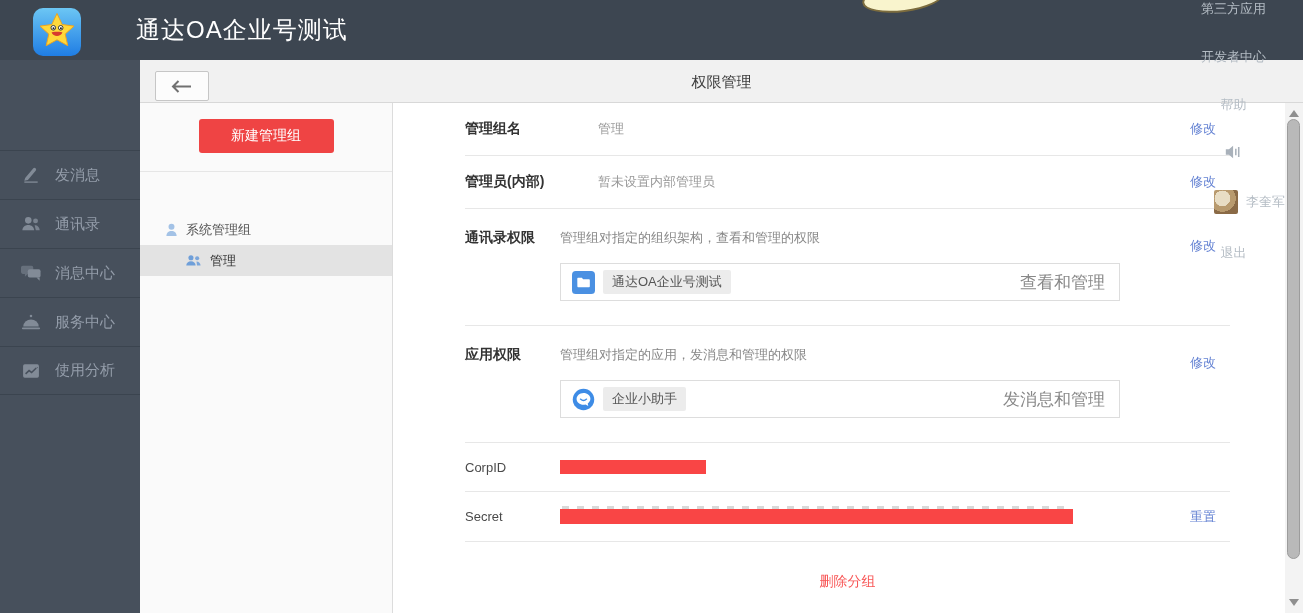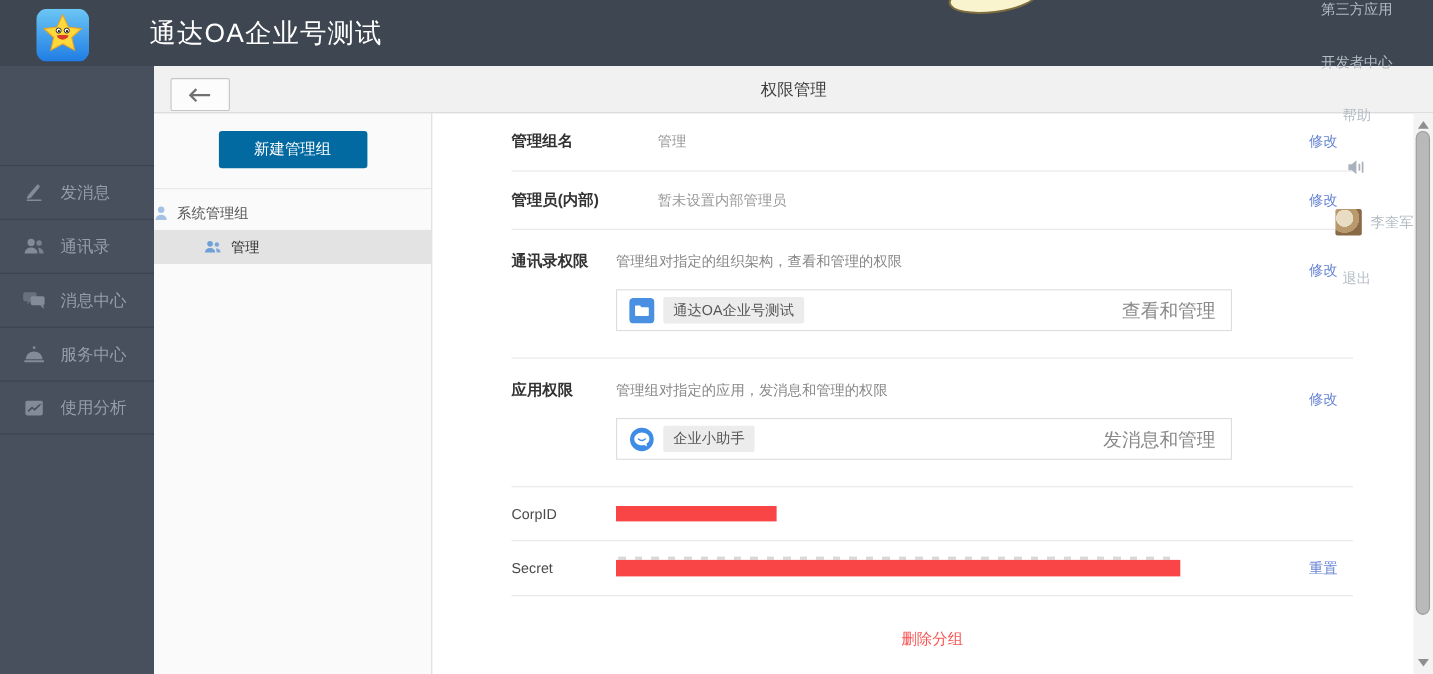--- a/index.html
+++ b/index.html
@@ -36,25 +36,25 @@
     background:#f1f1f1; border-bottom:1px solid #d8d8d8; z-index:3; }
   .back-btn { position:absolute; left:15px; top:11px; width:54px; height:30px; background:#fcfcfc;
     border:1px solid #c6c6c6; border-radius:2px; display:flex; align-items:center; justify-content:center; cursor:pointer; }
   .ch-title { position:absolute; left:0; right:0; top:0; height:43px; line-height:43px;
     text-align:center; font-size:15px; color:#3c3c3c; }
 
   
   .group-panel { position:absolute; left:140px; top:103px; width:253px; height:510px;
     background:#fafafa; border-right:1px solid #dcdcdc; z-index:2; }
   .new-group-wrap { height:69px; border-bottom:1px solid #e6e6e6; display:flex; justify-content:center; }
-  .new-group-btn { margin-top:16px; width:135px; height:34px; background:#0369a1; color:#fff;
+  .new-group-btn { margin-top:16px; width:135px; height:34px; background:#ef4444; color:#fff;
     border:none; border-radius:3px; font-size:14px; cursor:pointer; font-family:inherit; }
   .tree { padding-top:6px; }
   .tree-row { height:31px; display:flex; align-items:center; cursor:pointer; }
-  .tree-row.root { gap:8px; }
+  .tree-row.root { padding-left:25px; gap:8px;margin-top:36px; }
   .tree-row.child { padding-left:45px; gap:8px; }
   .tree-row.selected { background:#e3e3e3; }
   .tree-row .t-label { font-size:13px; color:#555; }
   .tree-row.selected .t-label { color:#333; }
 
   
   .detail { position:absolute; left:393px; top:103px; width:892px; height:510px; background:#fff;
     padding:0 55px 0 72px; z-index:1; }
   .d-row { border-bottom:1px solid #e7e7e7; position:relative; }
   .d-row .lbl { font-size:14px; font-weight:bold; color:#333; width:95px; flex:0 0 95px; }

